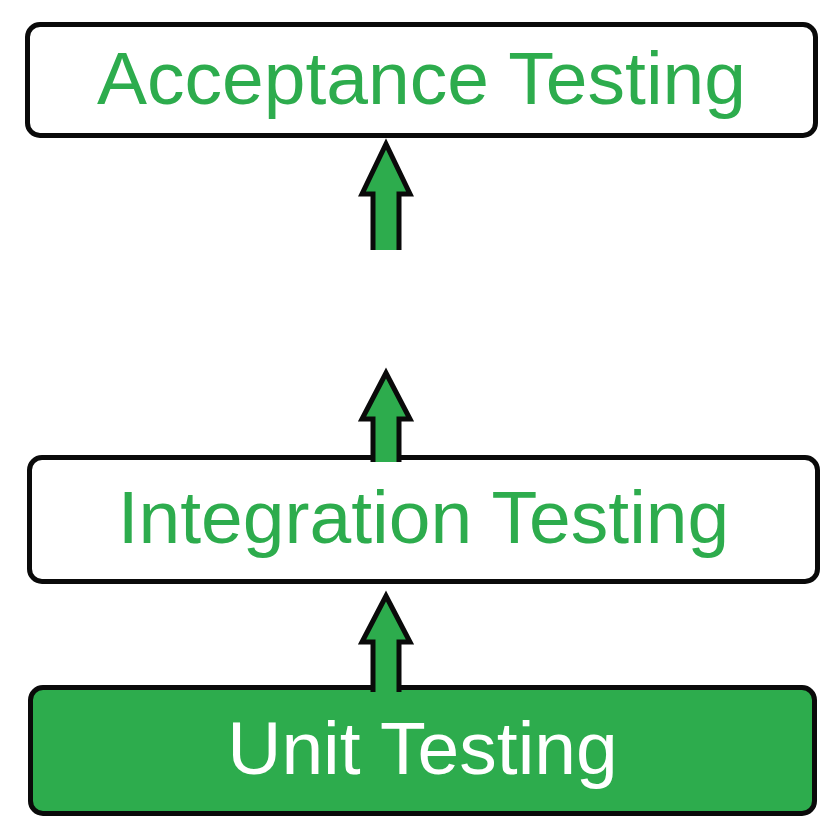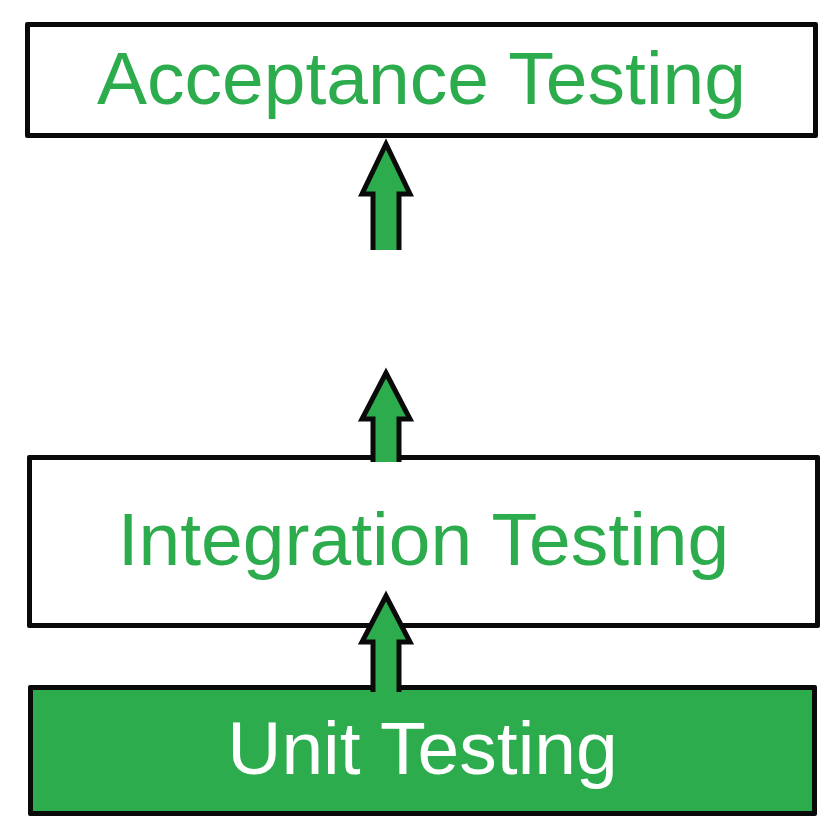--- a/index.html
+++ b/index.html
@@ -15,39 +15,39 @@
     width: 840px;
     height: 834px;
     background: #ffffff;
     overflow: hidden;
     font-family: "Liberation Sans", "DejaVu Sans", sans-serif;
   }
   .box {
     position: absolute;
     background: var(--box_bg);
     border: 5px solid var(--outline);
-    border-radius: 2px;
+    border-radius: 15px;
     display: flex;
     align-items: center;
     justify-content: center;
     z-index: 1;
   }
   .box .label {
     color: var(--green);
     font-size: 75px;
     line-height: 1;
     white-space: nowrap;
     transform: translateY(-2px);
   }
   .box.filled { background: var(--green); }
   .box.filled .label { color: var(--filled_label); }
 
   .box-acceptance   { left: 25px; top: 22px;  width: 793px; height: 116px; }
   .box-system       { left: 20px; top: 243px; width: 801px; height: 124px; }
-  .box-integration  { left: 27px; top: 455px; width: 793px; height: 173px; }
+  .box-integration  { left: 27px; top: 455px; width: 793px; height: 129px; }
   .box-unit         { left: 28px; top: 685px; width: 789px; height: 131px; }
 
   .arrow {
     position: absolute;
     left: 356px;
     width: 60px;
     z-index: 2;
     overflow: visible;
   }
   .arrow-a { top: 138px; height: 112px; }

